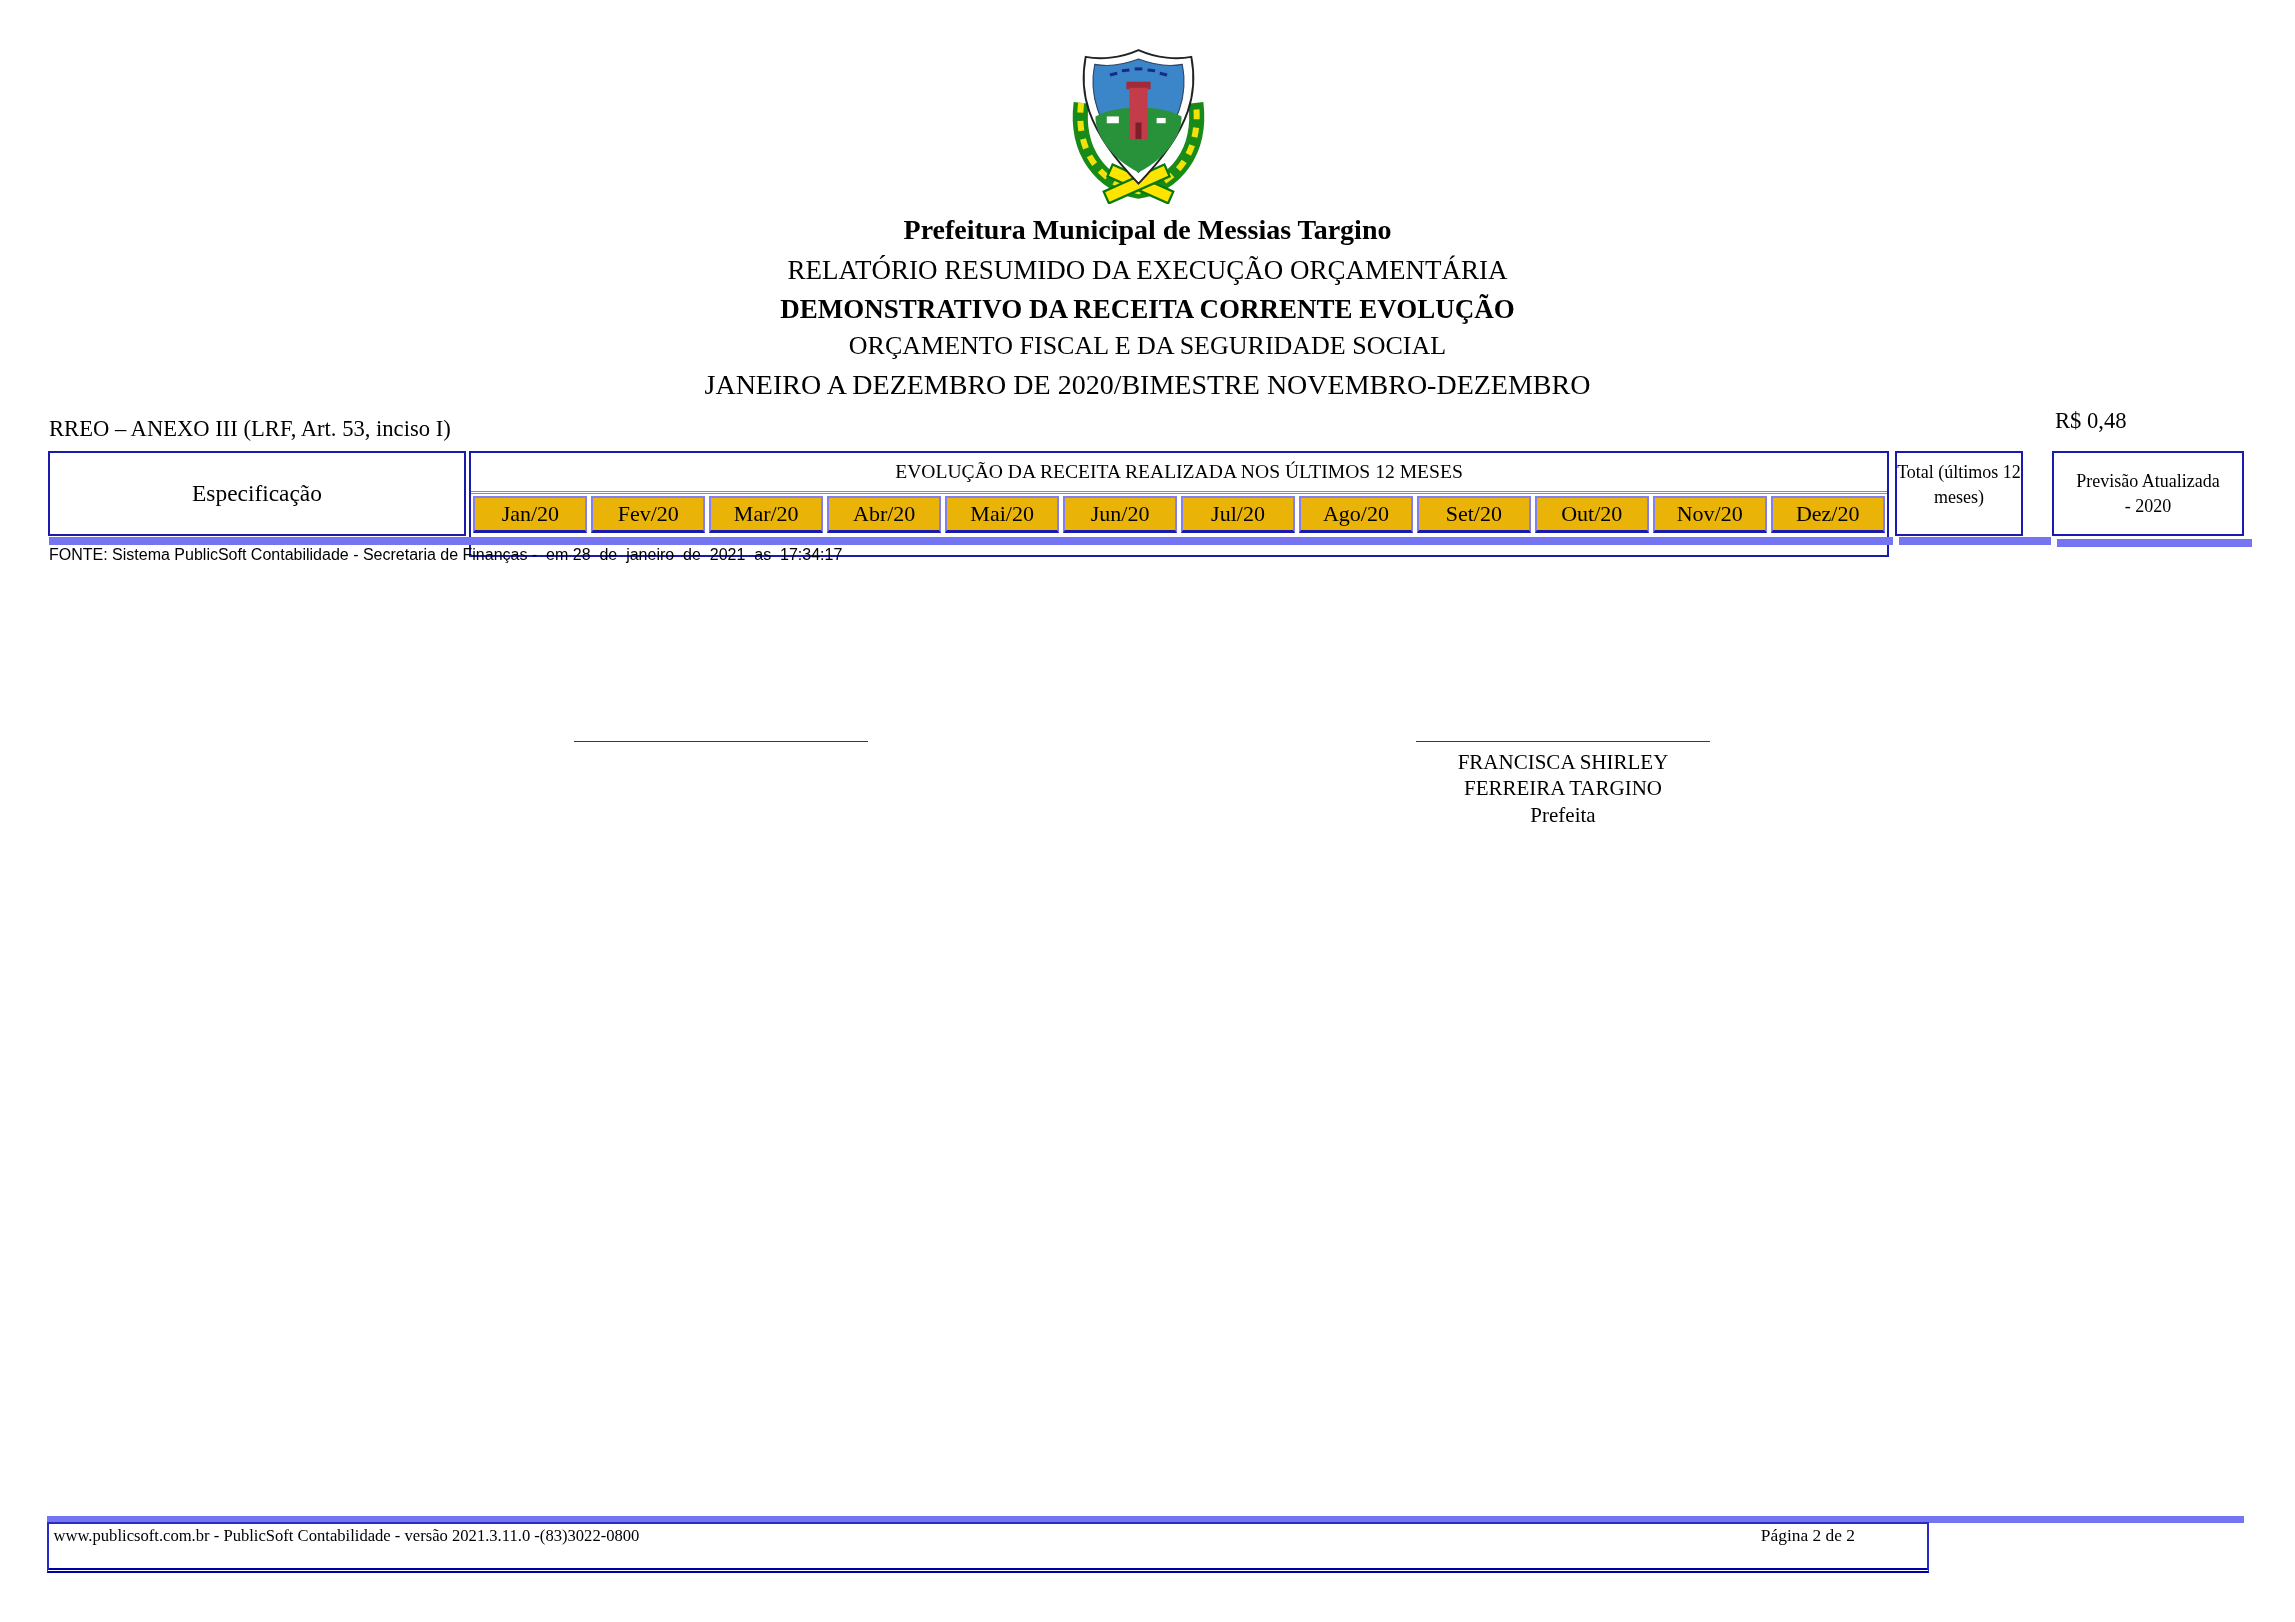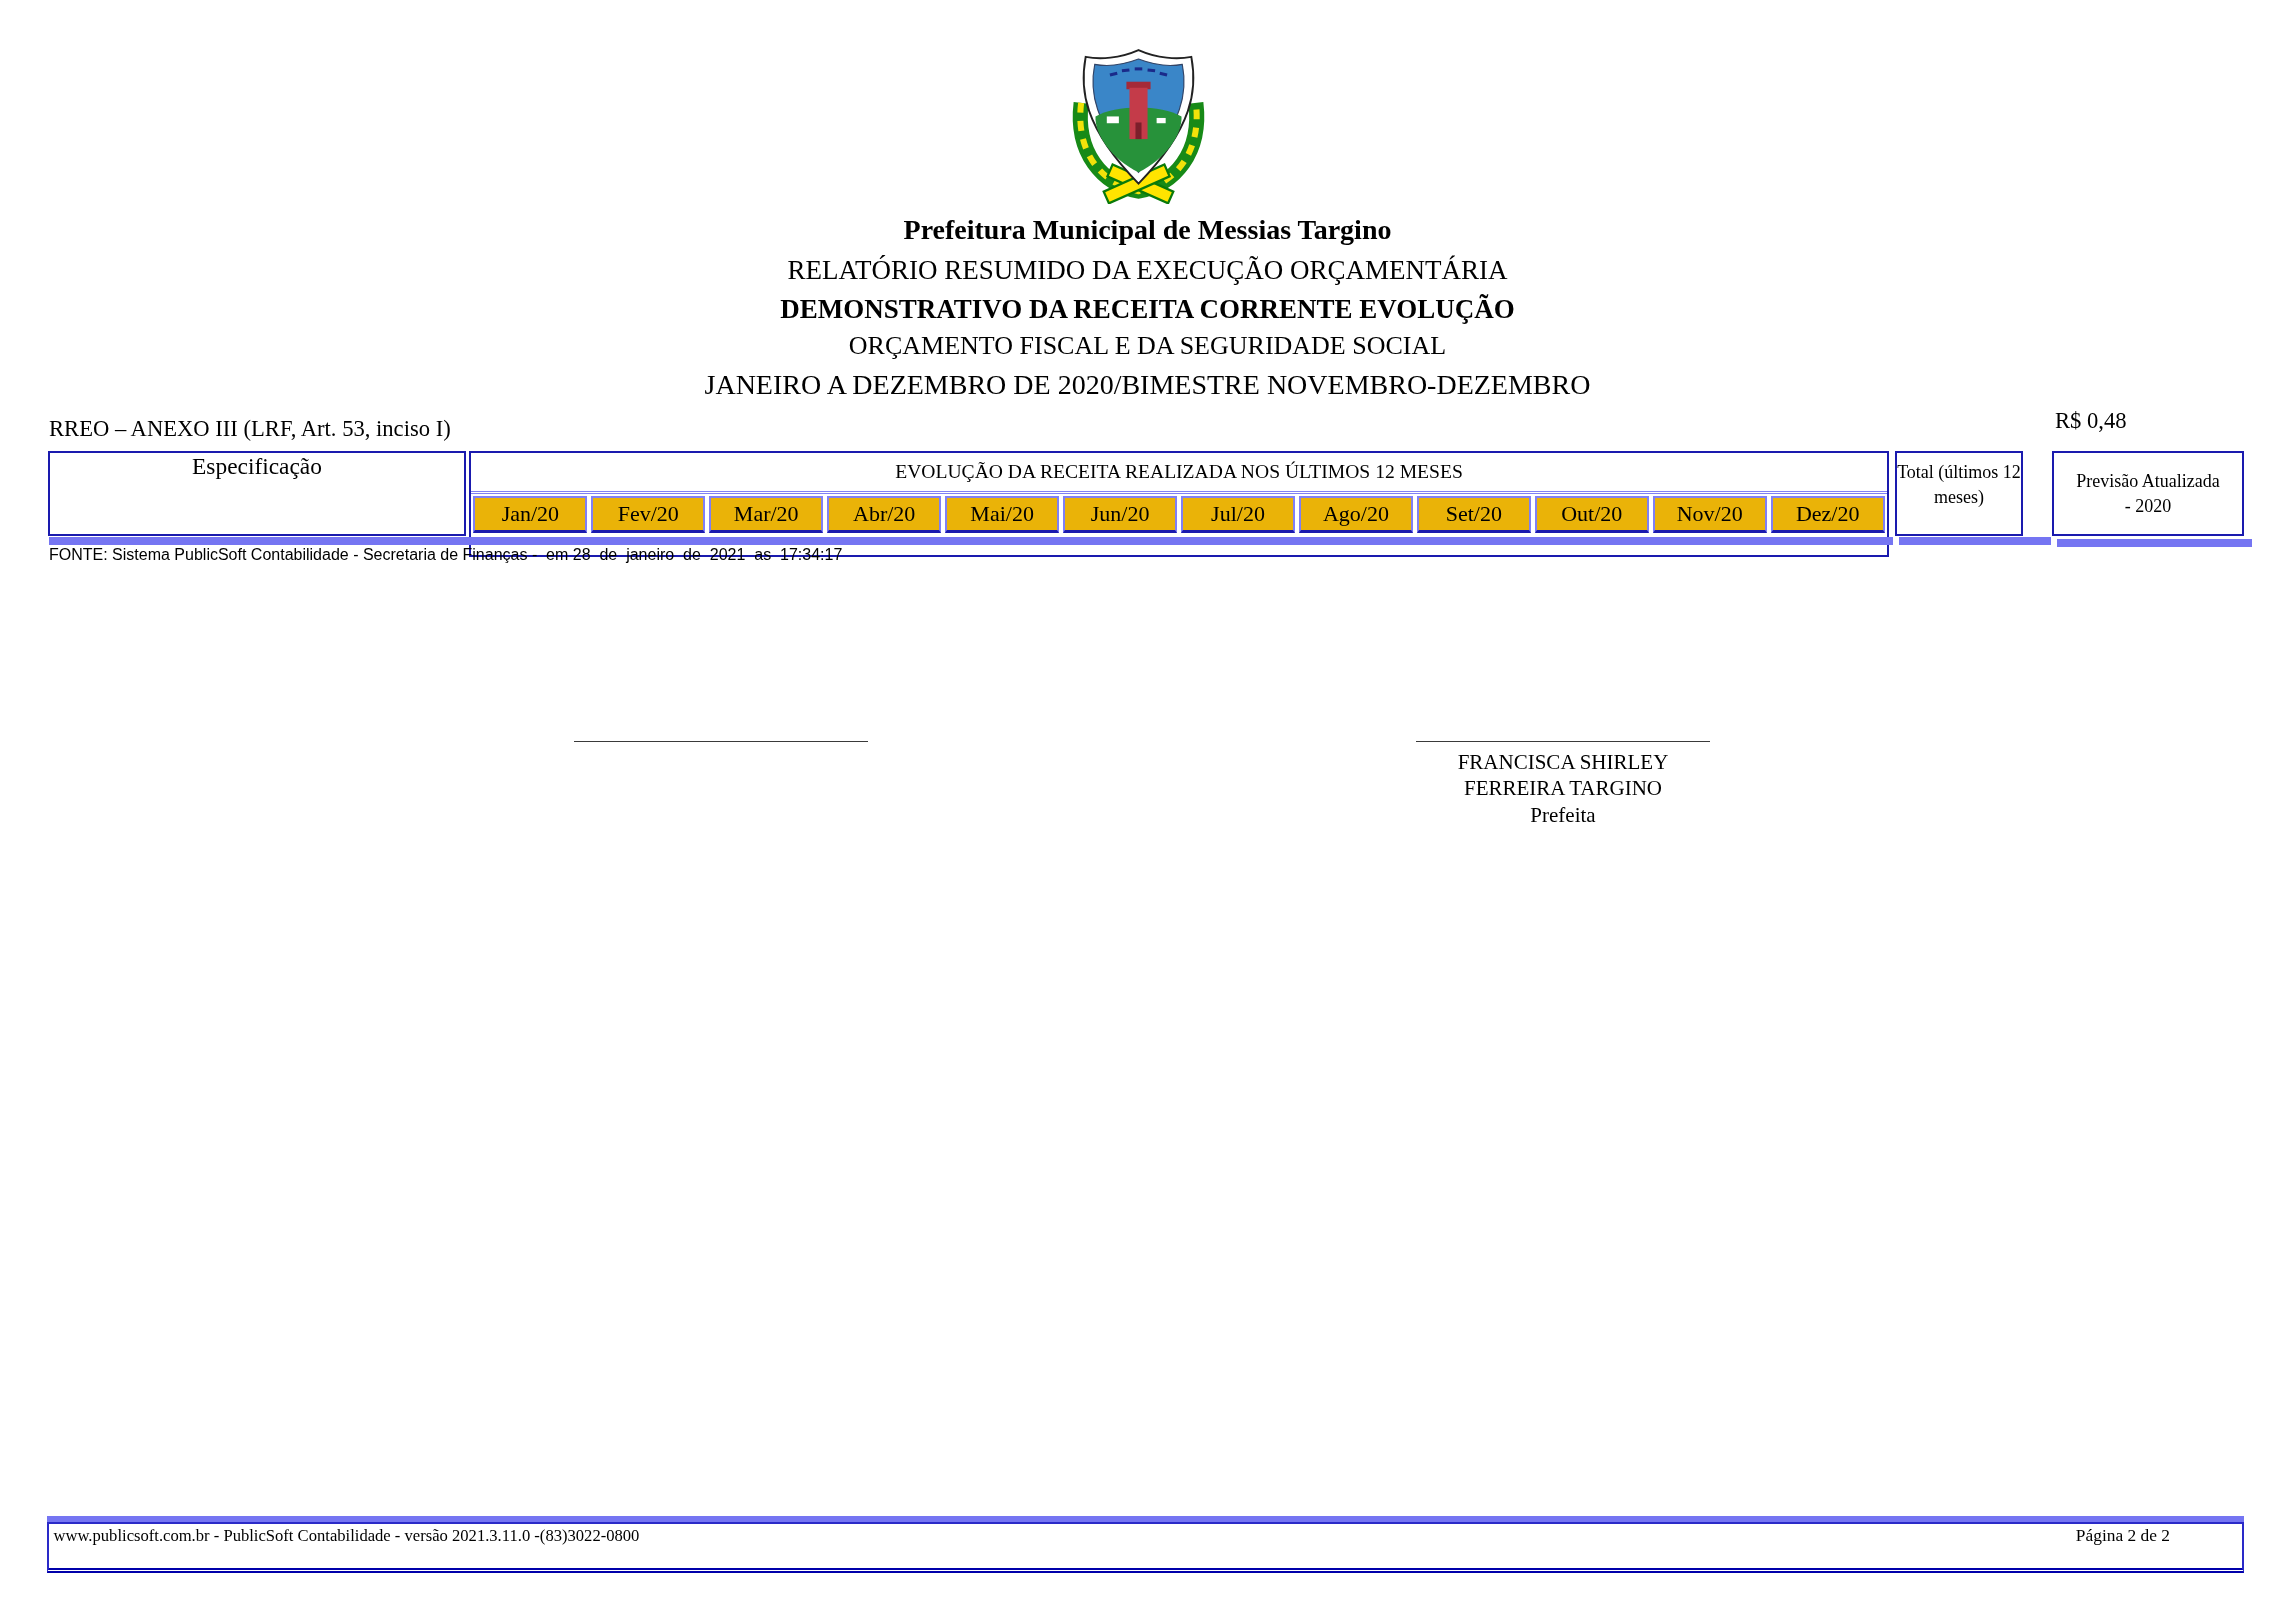--- a/index.html
+++ b/index.html
@@ -14,21 +14,21 @@
   .t-dem   {top:294px;font-size:27px;font-weight:bold;}
   .t-orc   {top:331px;font-size:26px;}
   .t-per   {top:369px;font-size:28px;}
 
   .annex{top:416px;left:49px;font-size:22.6px;}
   .currency{top:408px;left:2055px;font-size:22.6px;}
 
   
   .tbox{box-sizing:border-box;background:#fff;border:2.3px solid #1a1aae;}
   .spec-box{left:48px;top:451px;width:418px;height:85px;
-            display:flex;align-items:flex-start;justify-content:center;font-size:23.4px;}
+            display:flex;align-items:center;justify-content:center;font-size:23.4px;}
   .evo-box{left:469px;top:451px;width:1420px;height:106px;padding:0;}
   .evo-header{height:38px;display:flex;align-items:center;justify-content:center;
               font-size:19.6px;border-bottom:3px double #8080f4;}
   .months-row{display:flex;gap:3.8px;padding:2.3px 2.3px 0 2.3px;height:37px;}
   .month-cell{flex:1;box-sizing:border-box;background:#eab308;
               border:2.3px solid #8080f4;border-bottom:3px solid #1a1aae;
               display:flex;align-items:center;justify-content:center;font-size:22px;}
   .total-box{left:1895px;top:451px;width:128px;height:85px;
              text-align:center;font-size:18px;line-height:25px;padding-top:6.8px;}
   .prev-box{left:2052px;top:451px;width:192px;height:85px;
@@ -44,21 +44,21 @@
 
   
   .sig-rule{border-top:1.5px solid #3a3a3a;height:0;top:741px;width:294px;}
   .rule-left{left:574px;}
   .rule-right{left:1416px;}
   .sig-text{left:1416px;top:749px;width:294px;text-align:center;
             font-size:21px;line-height:26.4px;}
 
   
   .footer-glow{left:47px;top:1516px;width:2197px;height:6.8px;background:#7575f2;}
-  .footer-box{left:47px;top:1522px;width:2197px;height:51px;box-sizing:border-box;
+  .footer-box{left:47px;top:1522px;width:1882px;height:51px;box-sizing:border-box;
               background:#fff;border:2.3px solid #2a2ac8;border-bottom:5.3px double #0000aa;padding-left:16px;}
   .footer-l1{position:absolute;left:4.5px;top:1.5px;font-size:16.6px;white-space:nowrap;}
   .footer-l2{position:absolute;left:4.5px;top:21px;font-size:16.6px;white-space:nowrap;}
   .page-label{position:absolute;right:72px;top:0.8px;font-size:17.4px;}
 
   .crest{left:1063px;top:47px;width:151px;height:157px;}
 </style>
 </head>
 <body>
 

